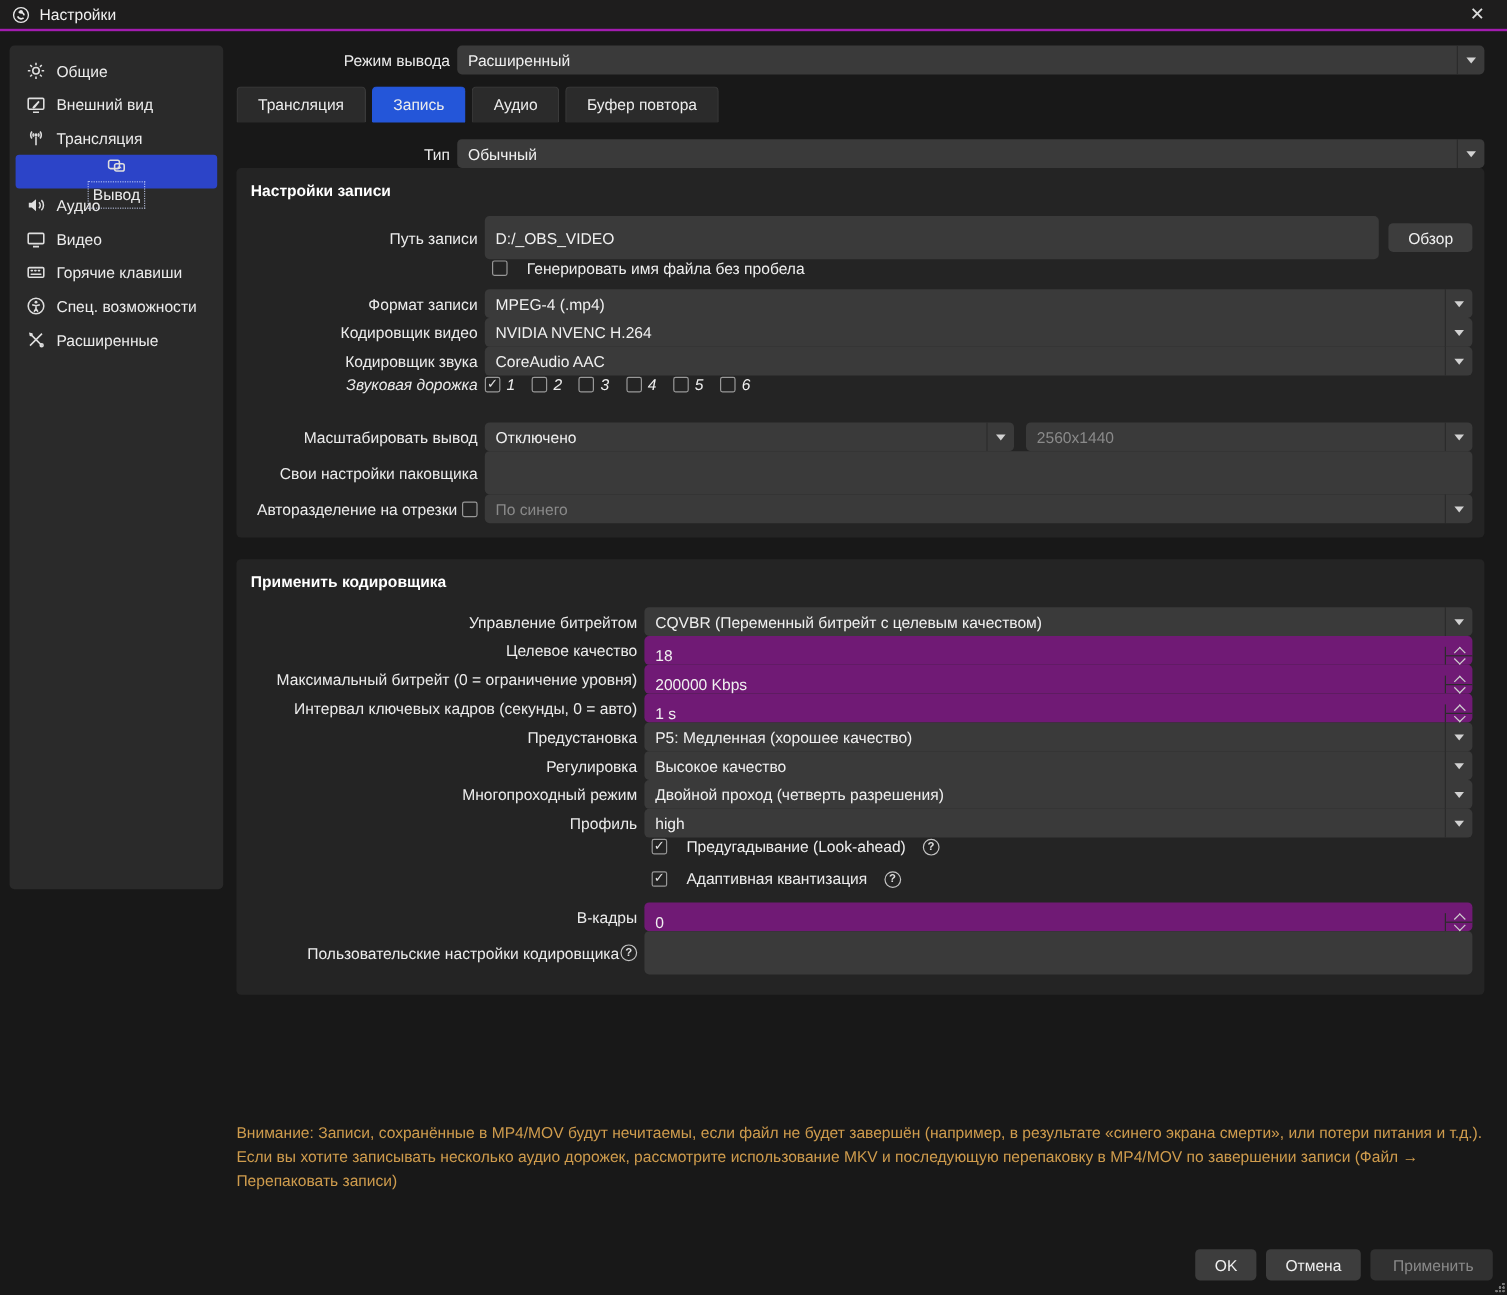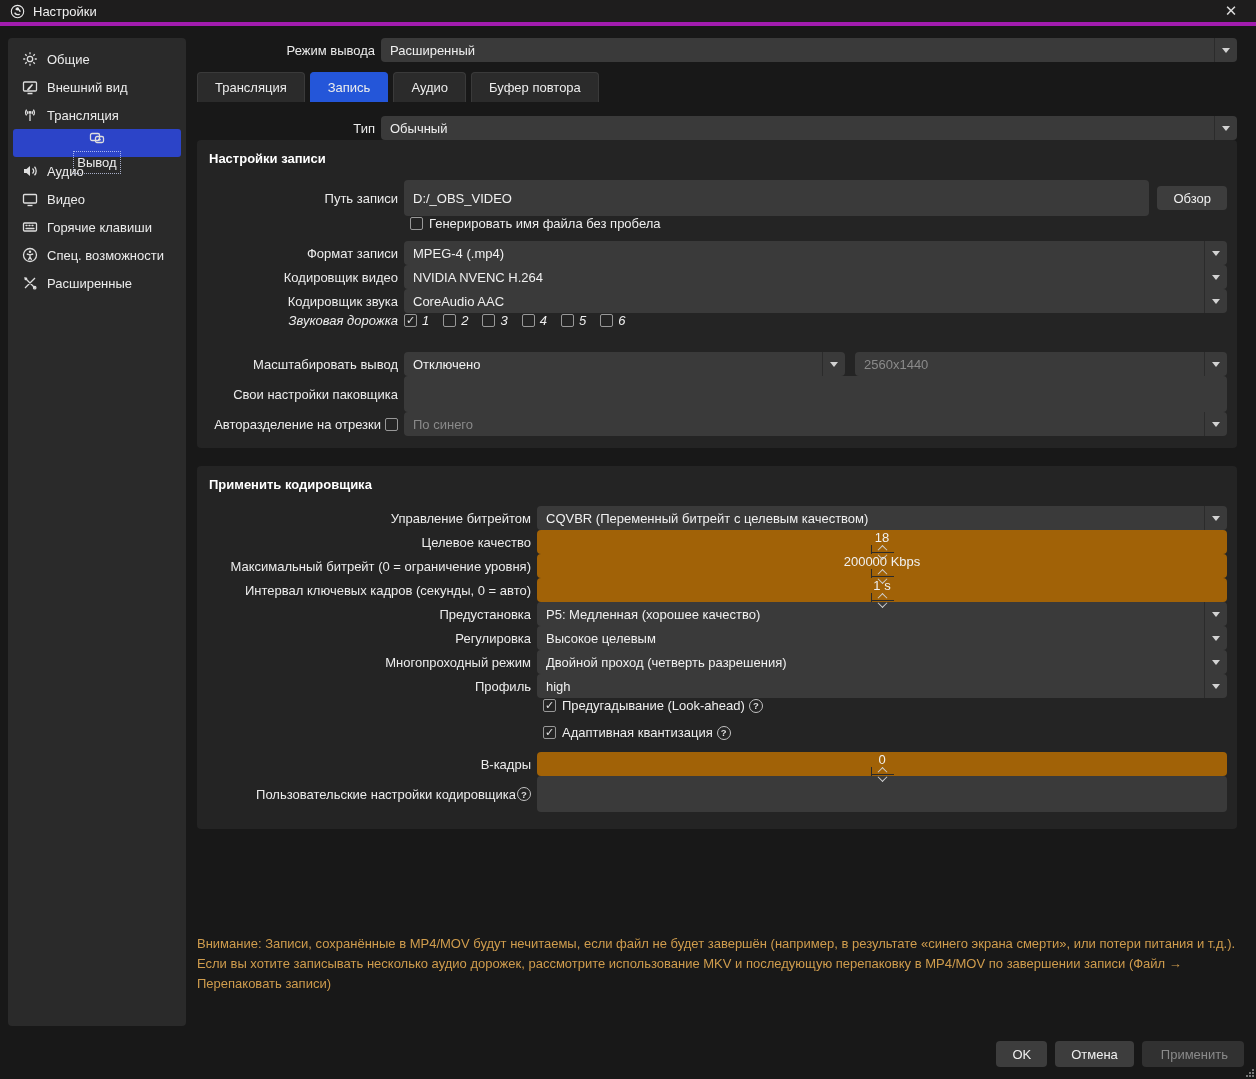--- a/index.html
+++ b/index.html
@@ -6,31 +6,31 @@
   html,body { width:1256px; height:1079px; overflow:hidden; }
   body {
     font-family:"Liberation Sans","DejaVu Sans",sans-serif;
     background:#181818; color:#eeeeee; font-size:13px;
     position:relative;
   }
   
   .titlebar {
     position:absolute; top:0; left:0; right:0; height:26px;
     background:#1e1d1d; display:flex; align-items:center; padding:0 10px;
-    border-bottom:4px solid #a21caf;
+    border-bottom:2px solid #a21caf;
   }
   .titlebar .app-ico { width:15px; height:15px; margin-right:8px; color:#e8e8e8; }
   .titlebar .ttl { font-size:13px; color:#f0f0f0; }
   .titlebar .close {
     margin-left:auto; width:30px; height:24px; display:flex; align-items:center;
     justify-content:center; color:#dcdcdc; font-size:15px; cursor:default;
   }
   
   .sidebar {
-    position:absolute; left:8px; top:38px; width:178px; height:988px;
+    position:absolute; left:8px; top:38px; width:178px; height:703px;
     background:#2a2a2a; border-radius:4px; padding:7px 5px;
   }
   .side-item {
     height:28px; display:flex; align-items:center; gap:9px;
     padding:0 8px; border-radius:3px; color:#ececec; cursor:default;
   }
   .side-item .ic { width:17px; height:17px; flex:0 0 17px; color:#dedede; display:flex; align-items:center; justify-content:center; }
   .side-item.active { background:#2c44c8;flex-direction:column; }
   .side-item.active .side-lbl { outline:1px dotted rgba(210,220,255,.75); outline-offset:3px; }
   
@@ -44,21 +44,21 @@
   .combo { display:flex; align-items:stretch; background:#3a3a3a; border-radius:4px; height:24px; }
   .combo .txt { flex:1; display:flex; align-items:center; padding:0 9px; color:#f0f0f0;
                 white-space:nowrap; overflow:hidden; }
   .combo .arr { width:23px; display:flex; align-items:center; justify-content:center;
                 border-left:1px solid #2b2b2b; }
   .combo .arr::after { content:""; border-left:4px solid transparent; border-right:4px solid transparent;
                 border-top:5px solid #d2d2d2; }
   .combo.disabled .txt { color:#8a8a8a; }
   .tfield { background:#3a3a3a; border-radius:4px; height:36px; display:flex; align-items:center;
             padding:14px 9px; color:#f0f0f0; }
-  .spin { display:flex; align-items:center; background:#a16207; border-radius:4px; height:24px;flex-direction:column; }
+  .spin { display:flex; align-items:flex-end; background:#701a75; border-radius:4px; height:24px; }
   .spin .txt { flex:1; display:flex; align-items:center; padding:0 9px; color:#f0f0f0; }
   .spin .btns { width:23px; display:flex; flex-direction:column; border-left:1px solid #2b2b2b; }
   .spin .sb { flex:1; display:flex; align-items:center; justify-content:center; }
   .spin .sb + .sb { border-top:1px solid #2b2b2b; }
   .chev { width:7px; height:7px; border-right:1.4px solid #cfcfcf; border-bottom:1.4px solid #cfcfcf; }
   .chev.up { transform:rotate(-135deg) translate(-1px,-1px); }
   .chev.dn { transform:rotate(45deg) translate(-1px,-1px); }
   
   .cb { width:13px; height:13px; border:1px solid #989898; border-radius:2px;
         display:inline-flex; align-items:center; justify-content:center;
@@ -71,21 +71,21 @@
   .tabs { display:flex; margin:10px 0 14px 0; }
   .tab { height:30px; padding:0 17px; display:flex; align-items:center; margin-right:5px;
          background:#2b2b2b; border:1px solid #3a3a3a; border-bottom:none;
          border-radius:4px 4px 0 0; color:#ededed; cursor:default; }
   .tab.active { background:#2456d9; border-color:#2456d9; }
   
   .panel { background:#242424; border-radius:4px; padding:9px 10px 5px 12px; margin-bottom:10px; }
   .panel h3 { font-size:13px; font-weight:bold; color:#ffffff; margin:2px 0 14px 0; }
   .panel.rec .lbl { width:189px; }
   .panel.enc .lbl { width:322px; }
-  .cb-row { display:flex; align-items:center; gap:6px; margin-bottom:10px; }
+  .cb-row { display:flex; align-items:center; gap:16px; margin-bottom:10px; }
   .panel.rec .cb-row { margin-left:201px; }
   .panel.enc .cb-row { margin-left:334px; }
   .tracks { display:flex; align-items:center; gap:0; }
   .track { display:flex; align-items:center; gap:5px; margin-right:14px; }
   .rescale-wrap { display:flex; gap:10px; }
   .rescale-wrap .c1 { flex:0 0 441px; }
   .rescale-wrap .c2 { flex:1; }
   
   .warning { position:absolute; left:197px; top:934px; width:1045px;
              color:#cf9c4d; font-size:13px; line-height:1.55; }
@@ -388,21 +388,21 @@
       <span class="lbl">Предустановка</span>
       <div class="field combo">
         <span class="txt">P5: Медленная (хорошее качество)</span>
         <span class="arr"></span>
       </div>
     </div>
 
     <div class="row">
       <span class="lbl">Регулировка</span>
       <div class="field combo">
-        <span class="txt">Высокое целевым</span>
+        <span class="txt">Высокое качество</span>
         <span class="arr"></span>
       </div>
     </div>
 
     <div class="row">
       <span class="lbl">Многопроходный режим</span>
       <div class="field combo">
         <span class="txt">Двойной проход (четверть разрешения)</span>
         <span class="arr"></span>
       </div>

